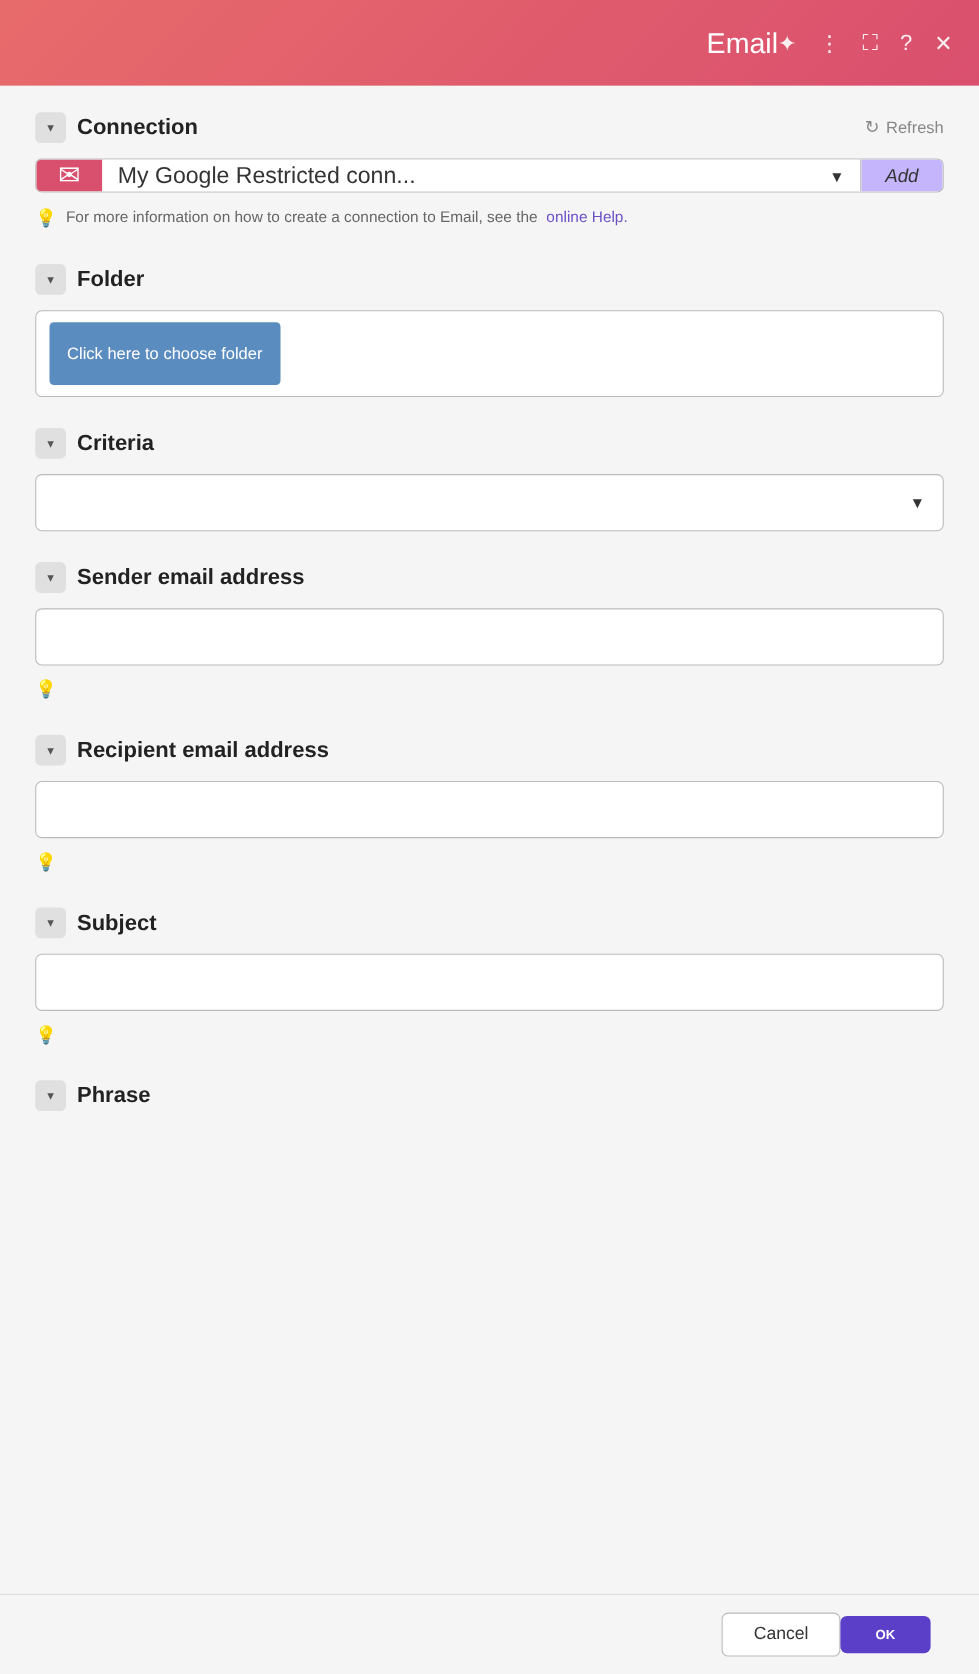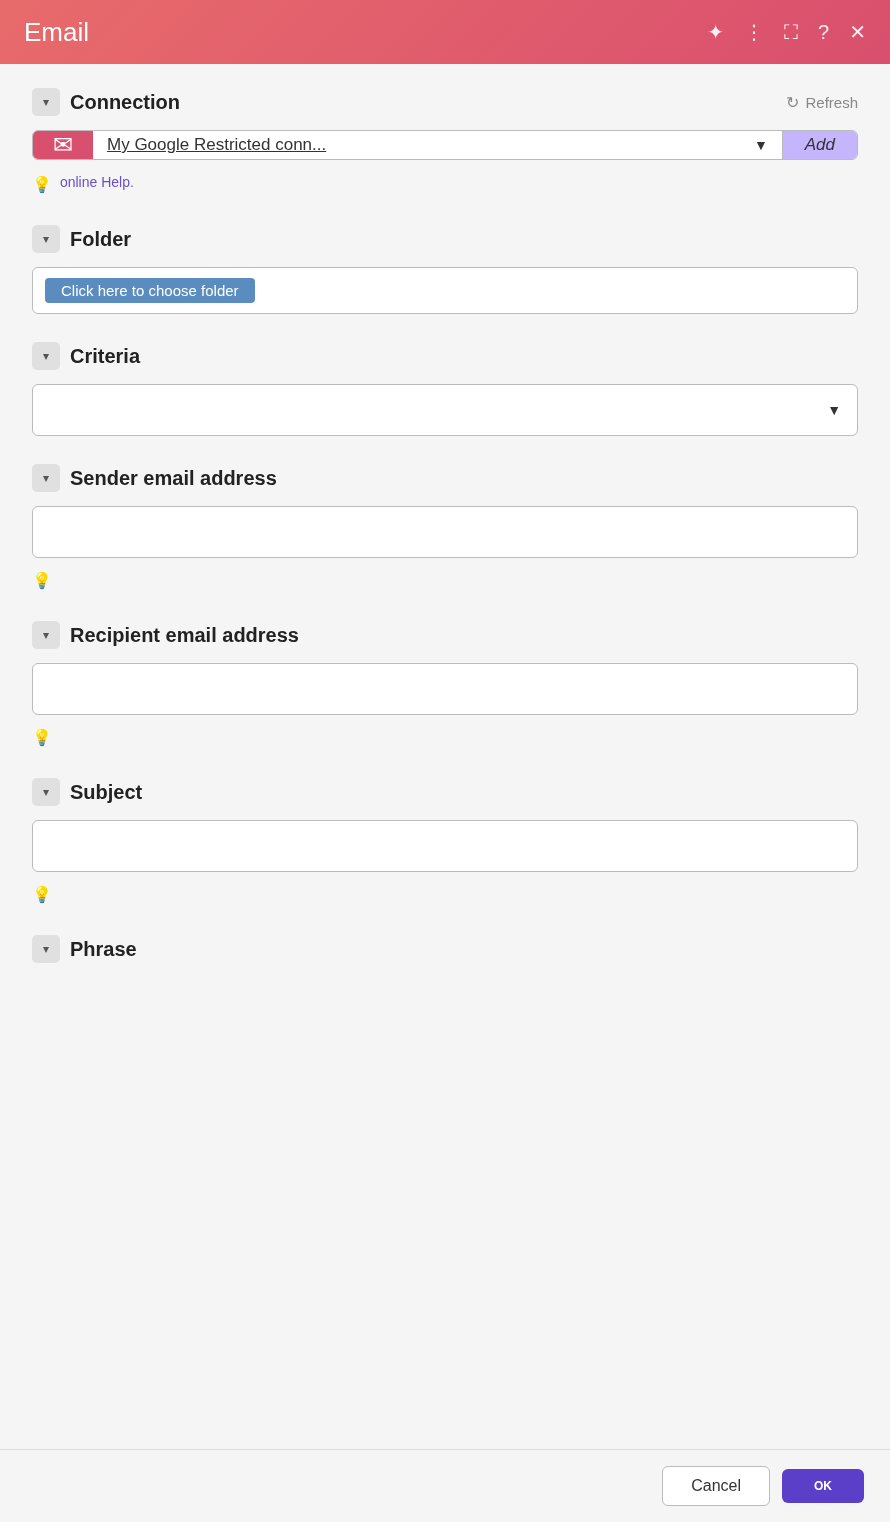--- a/index.html
+++ b/index.html
@@ -10,24 +10,24 @@
       width: 890px;
       min-height: 1522px;
       display: flex;
       flex-direction: column;
     }
 
     
     .header {
       background: linear-gradient(135deg, #e86b6b 0%, #d94f6e 100%);
       padding: 0 24px;
-      height: 64px;
-      display: flex;
-      align-items: center;
-      justify-content: space-between;
+      height: 78px;
+      display: flex;
+      align-items: center;
+      justify-content: flex-end;
       flex-shrink: 0;
     }
 
     .header-title {
       color: white;
       font-size: 26px;
       font-weight: 500;
     }
 
     .header-icons {
@@ -131,24 +131,23 @@
       display: flex;
       align-items: center;
       padding: 0 14px;
       background: white;
       border-right: 1.5px solid #bbb;
       position: relative;
       cursor: pointer;
     }
 
     .connection-select-text {
-      font-size: 17px;
+      font-size: 21px;
       color: #333;
       flex: 1;
-      text-decoration: underline;
     }
 
     .dropdown-arrow {
       font-size: 14px;
       color: #333;
     }
 
     .add-btn {
       padding: 0 22px;
       background: #c4b5fd;
@@ -187,21 +186,21 @@
       border-radius: 6px;
       background: white;
       padding: 10px 12px;
     }
 
     .choose-folder-btn {
       background: #5b8cbf;
       color: white;
       border: none;
       border-radius: 4px;
-      padding: 4px 16px;
+      padding: 20px 16px;
       font-size: 15px;
       cursor: pointer;
       font-weight: 500;
     }
 
     
     .criteria-select-wrapper {
       border: 1.5px solid #bbb;
       border-radius: 6px;
       background: white;
@@ -222,25 +221,24 @@
       font-size: 15px;
       color: #333;
       background: white;
       outline: none;
       min-height: 52px;
     }
 
     
     .footer {
       background: #f5f5f5;
-      padding: 16px 26px;
+      padding: 16px 44px;
       display: flex;
       align-items: center;
       justify-content: flex-end;
-      gap: 12px;
       border-top: 1px solid #ddd;
     }
 
     .cancel-btn {
       padding: 10px 28px;
       background: white;
       border: 1.5px solid #bbb;
       border-radius: 6px;
       font-size: 16px;
       color: #333;
@@ -297,20 +295,21 @@
       </div>
       <div class="connection-select-wrapper">
         <span class="connection-select-text">My Google Restricted conn...</span>
         <span class="dropdown-arrow">▼</span>
       </div>
       <button class="add-btn">Add</button>
     </div>
 
     <div class="info-row">
       <span class="bulb-icon">💡</span>
+      <span>For more information on how to create a connection to Email, see the </span>
       <a class="online-help-link" href="#">online Help.</a>
     </div>
   </div>
 
   <div class="section">
     <div class="section-header">
       <div class="section-header-left">
         <div class="collapse-btn">▾</div>
         <span class="section-title">Folder</span>
       </div>

